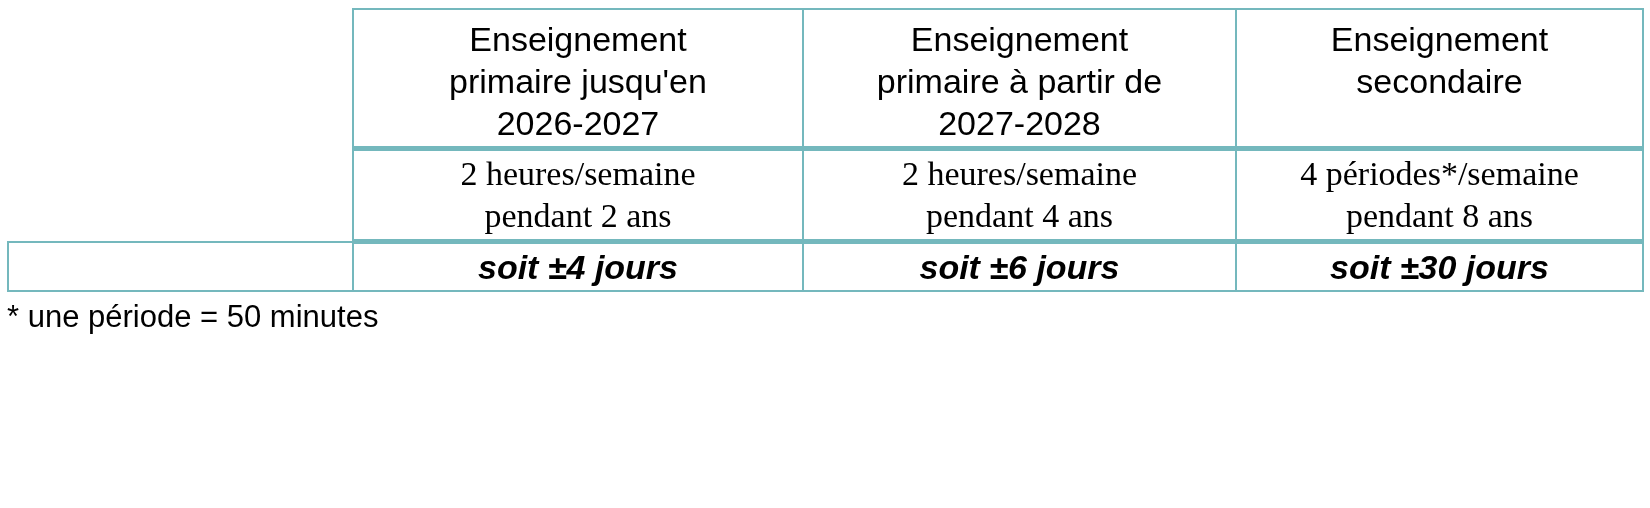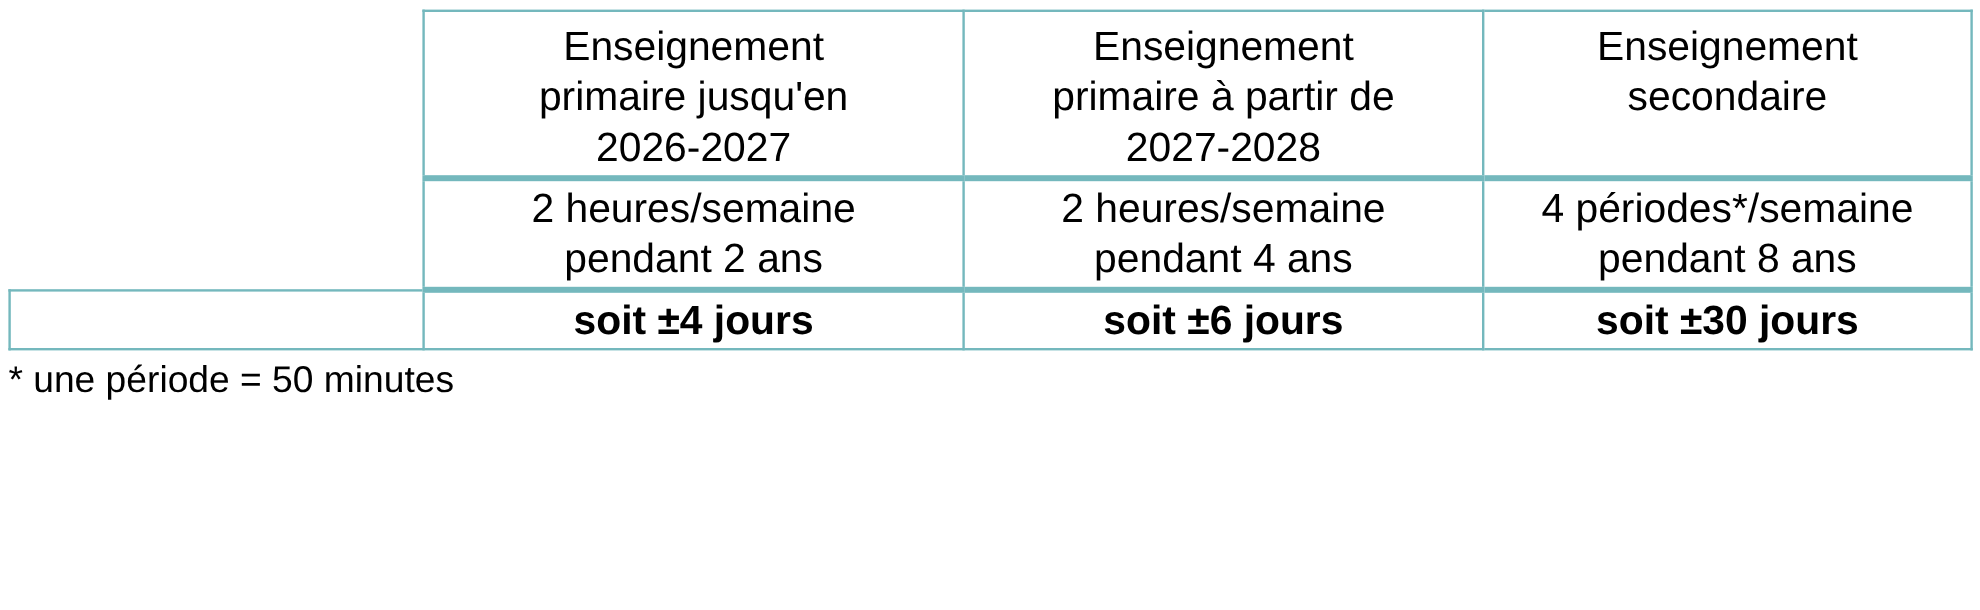--- a/index.html
+++ b/index.html
@@ -34,23 +34,23 @@
     padding:2px 8px;
     font-weight:normal;
     white-space:pre-line;
     box-sizing:border-box;
   }
   
   td.ghost{border:none; background:transparent;}
 
   tr.r1{height:132px;}
   tr.r2{height:50px;}
-  tr.r3{height:85px;}
+  tr.r3{height:85px;font-family:Liberation Serif, serif;}
   tr.r4{height:134px;}
-  tr.r5{height:46px;}
+  tr.r5{height:46px;font-style:italic;}
 
   tr.r1 th{
     font-weight:normal;
     vertical-align:top;
     padding-top:8px;
     border-bottom:5px solid var(--border);
   }
   td.weeks{vertical-align:middle;}
   td.weeks sup{
     color:var(--ref);

